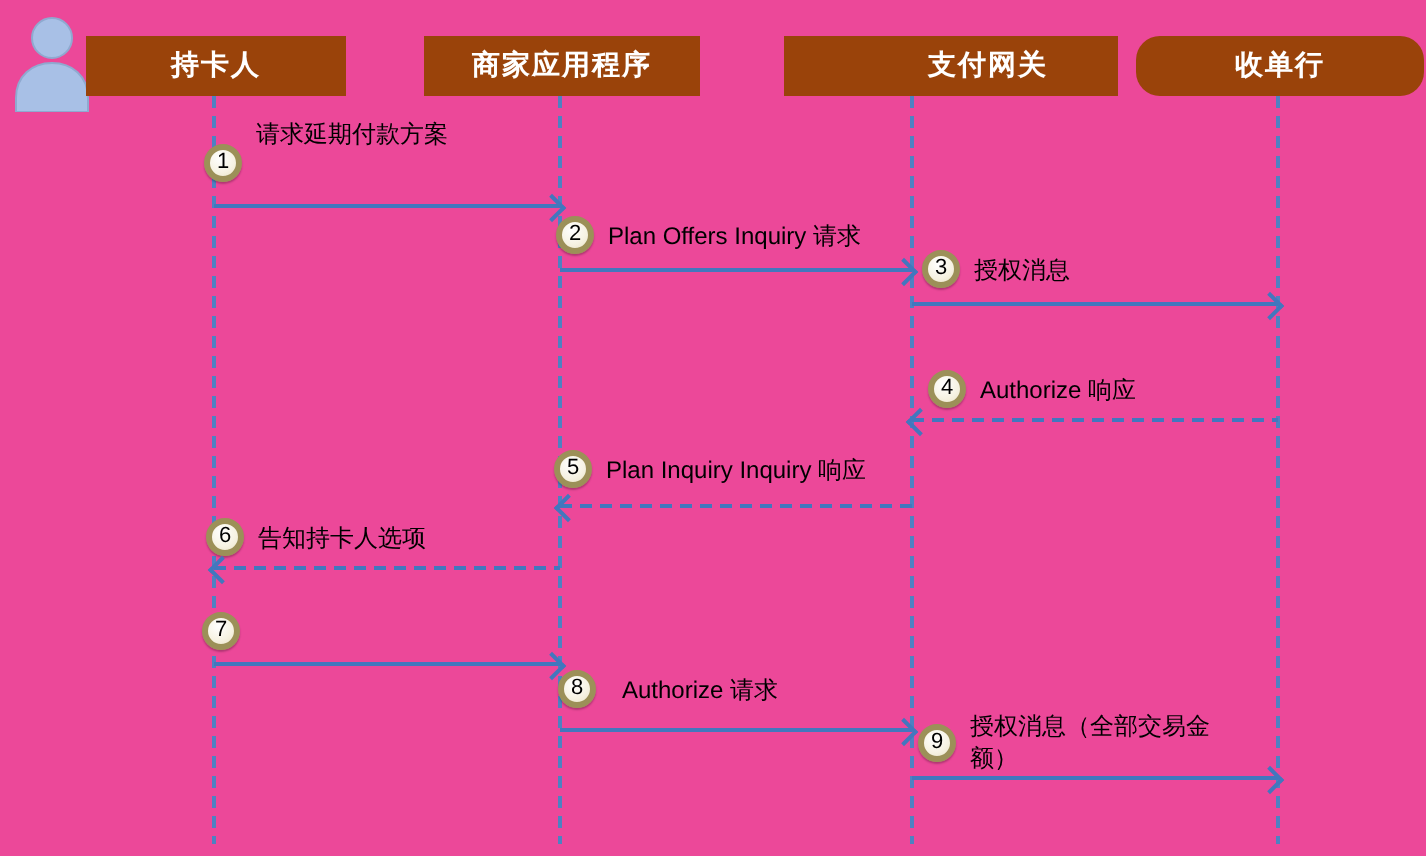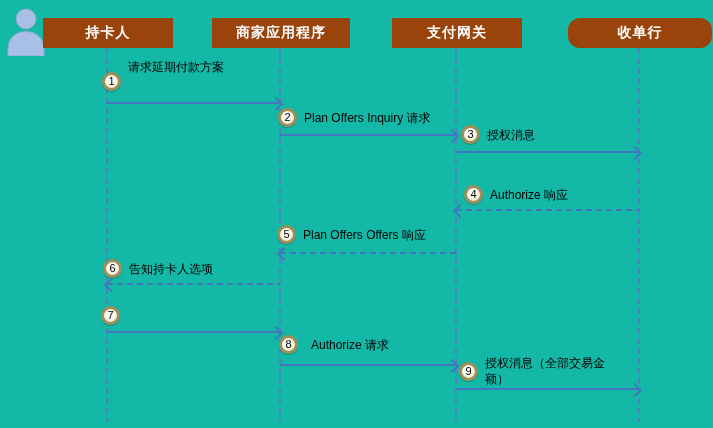--- a/index.html
+++ b/index.html
@@ -9,21 +9,21 @@
     --badge-border: #9C9058;
     --badge-fill: #F5F1E0;
     --person-fill: #A8C0E6;
     --person-stroke: #8FA9D0;
   }
   html, body { margin: 0; padding: 0; background: #ffffff; }
   .canvas {
     position: relative;
     width: 713px;
     height: 428px;
-    background: #14b8a6;
+    background: #ec4899;
     font-family: "Liberation Sans", "DejaVu Sans", sans-serif;
     overflow: hidden;
   }
   .person { position: absolute; left: 4px; top: 6px; }
   .actor {
     position: absolute;
     top: 18px;
     height: 30px;
     background: var(--header-bg, #9A430A);
     color: #ffffff;
@@ -94,21 +94,21 @@
 
   <div class="person">
     <svg width="44" height="50" viewBox="0 0 44 50" aria-hidden="true">
       <circle cx="22" cy="13" r="10" fill="#A8C0E6" stroke="#8FA9D0" stroke-width="1"></circle>
       <path d="M4 50 V43 C4 32 12 25.5 22 25.5 C32 25.5 40 32 40 43 V50 Z" fill="#A8C0E6" stroke="#8FA9D0" stroke-width="1"></path>
     </svg>
   </div>
 
   <div class="actor" style="left:43px;  width:130px;">持卡人</div>
   <div class="actor" style="left:212px; width:138px;">商家应用程序</div>
-  <div class="actor" style="left:392px; width:130px;">支付网关</div>
+  <div class="actor" style="left:392px; width:130px;padding-left:37px;">支付网关</div>
   <div class="actor" style="left:568px; width:144px;border-radius:12px;">收单行</div>
 
   <div class="lifeline" style="left:106px;"></div>
   <div class="lifeline" style="left:279px;"></div>
   <div class="lifeline" style="left:455px;"></div>
   <div class="lifeline" style="left:638px;"></div>
 
   <div class="badge" style="left:102px; top:72px;">1</div>
   <div class="msg-label" style="left:128px; top:59px;">请求延期付款方案</div>
   <div class="line solid" style="left:107px; top:102px; width:173px;">
@@ -127,21 +127,21 @@
     <span class="head right"></span>
   </div>
 
   <div class="badge" style="left:464px; top:185px;">4</div>
   <div class="msg-label" style="left:490px; top:187px;">Authorize 响应</div>
   <div class="line dashed" style="left:456px; top:209px; width:183px;">
     <span class="head left"></span>
   </div>
 
   <div class="badge" style="left:277px; top:225px;">5</div>
-  <div class="msg-label" style="left:303px; top:227px;">Plan Offers Offers 响应</div>
+  <div class="msg-label" style="left:303px; top:227px;">Plan Inquiry Inquiry 响应</div>
   <div class="line dashed" style="left:280px; top:252px; width:176px;">
     <span class="head left"></span>
   </div>
 
   <div class="badge" style="left:103px; top:259px;">6</div>
   <div class="msg-label" style="left:129px; top:261px;">告知持卡人选项</div>
   <div class="line dashed" style="left:107px; top:283px; width:173px;">
     <span class="head left"></span>
   </div>
 

